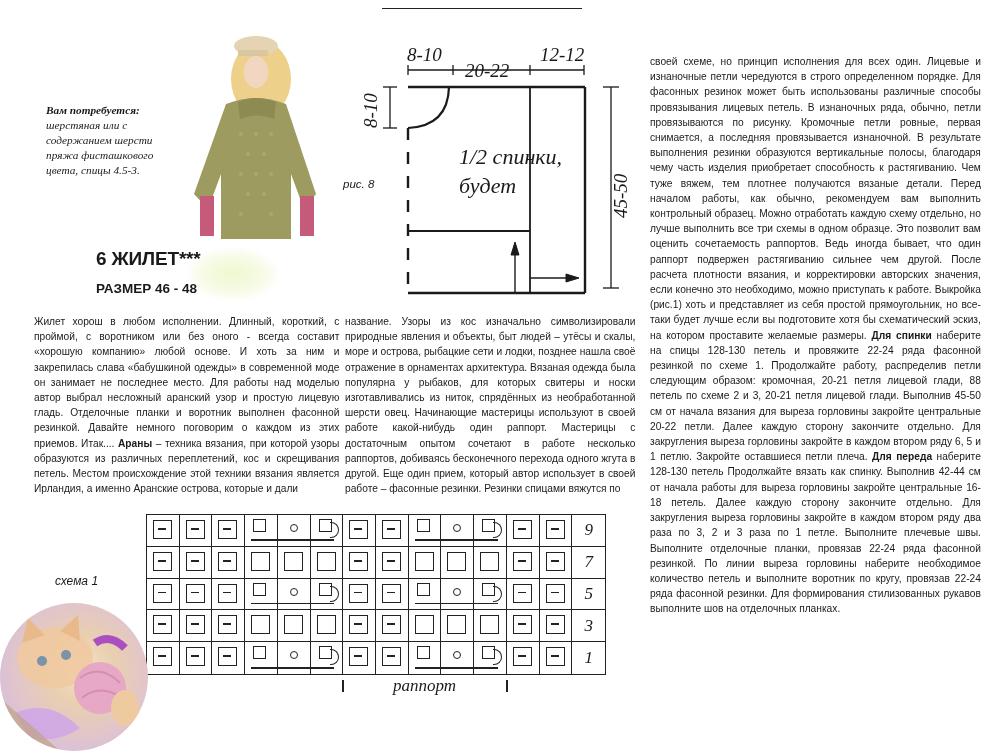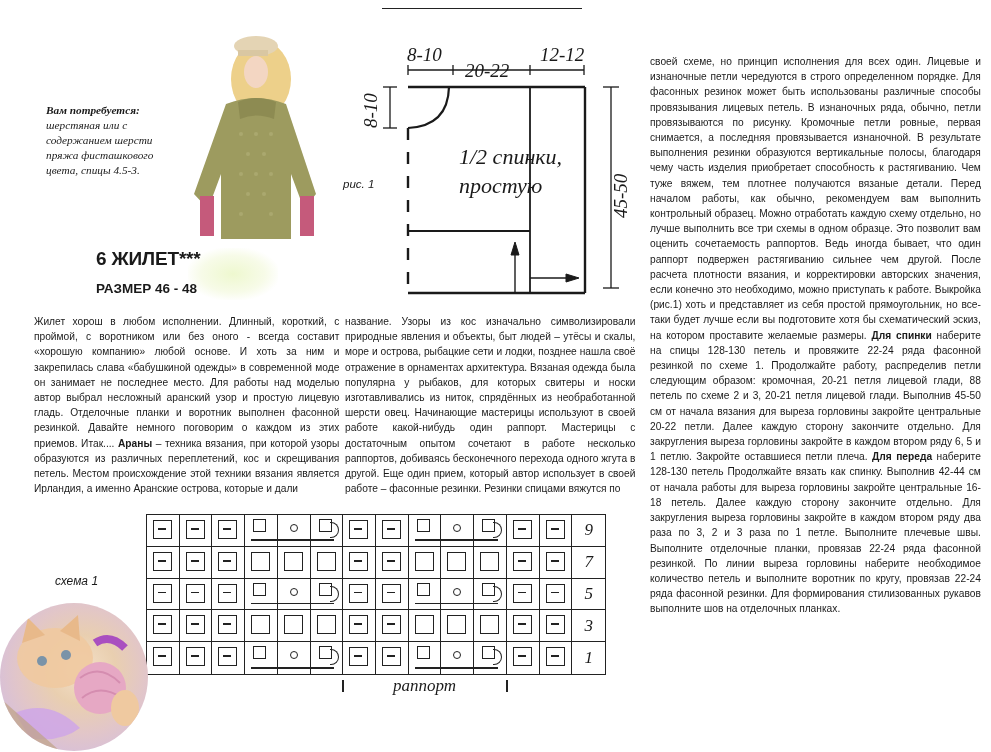--- a/index.html
+++ b/index.html
@@ -74,29 +74,29 @@
     <circle cx="78" cy="170" r="2"></circle>
       <circle cx="55" cy="190" r="2"></circle>
       <circle cx="85" cy="190" r="2"></circle>
   </g>
 </svg>
 
 <div class="abs glow"></div>
 <div class="abs title">6 ЖИЛЕТ***</div>
 <div class="abs size">РАЗМЕР 46 - 48</div>
 
-<div class="abs ric">рис. 1</div>
+<div class="abs ric">рис. 8</div>
 <div class="abs dim" style="left:407px;top:44px;">8-10</div>
 <div class="abs dim" style="left:465px;top:60px;">20-22</div>
 <div class="abs dim" style="left:540px;top:44px;">12-12</div>
 <div class="abs dim" style="left:360px;top:100px;transform:rotate(-90deg);transform-origin:left top;top:128px;">8-10</div>
 <div class="abs dim" style="left:610px;top:218px;transform:rotate(-90deg);transform-origin:left top;">45-50</div>
 <div class="abs piece-label">
   <div>1/2 спинки,</div>
-  <div>простую</div>
+  <div>будет</div>
 </div>
 <svg class="abs" style="left:370px;top:60px;" width="260" height="245" viewBox="0 0 260 245">
   <g stroke="#1a1a1a" fill="none">
 
     <line x1="38" y1="10" x2="214" y2="10" stroke-width="1.3"></line>
     <line x1="38" y1="5" x2="38" y2="15" stroke-width="1.3"></line>
     <line x1="83" y1="5" x2="83" y2="15" stroke-width="1.3"></line>
     <line x1="160" y1="5" x2="160" y2="15" stroke-width="1.3"></line>
     <line x1="214" y1="5" x2="214" y2="15" stroke-width="1.3"></line>
 

